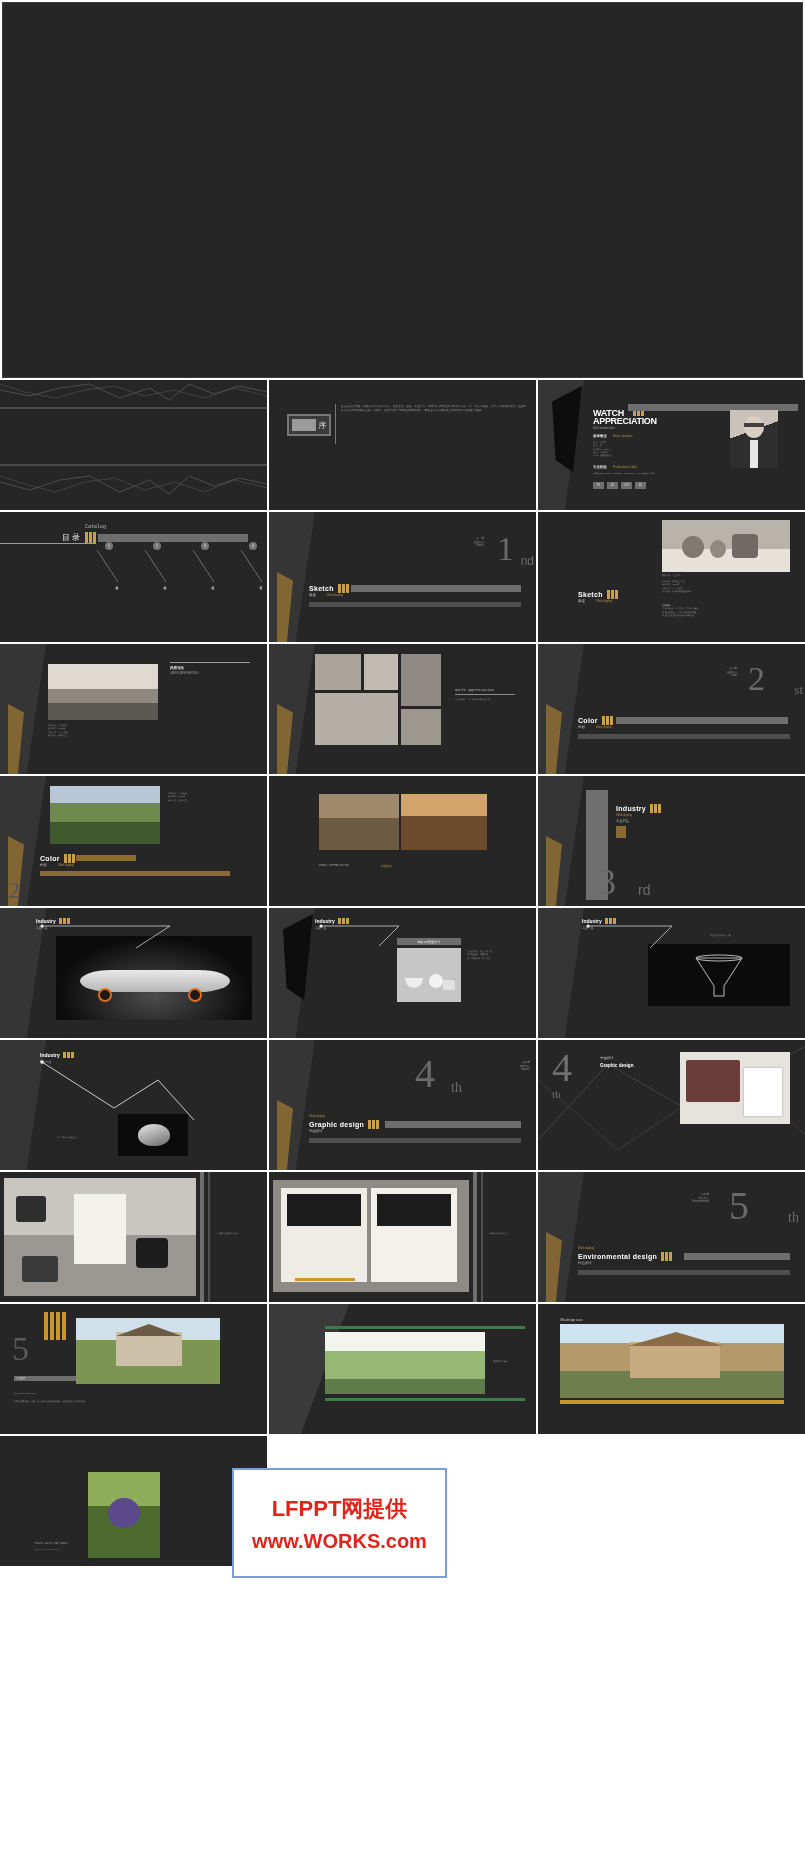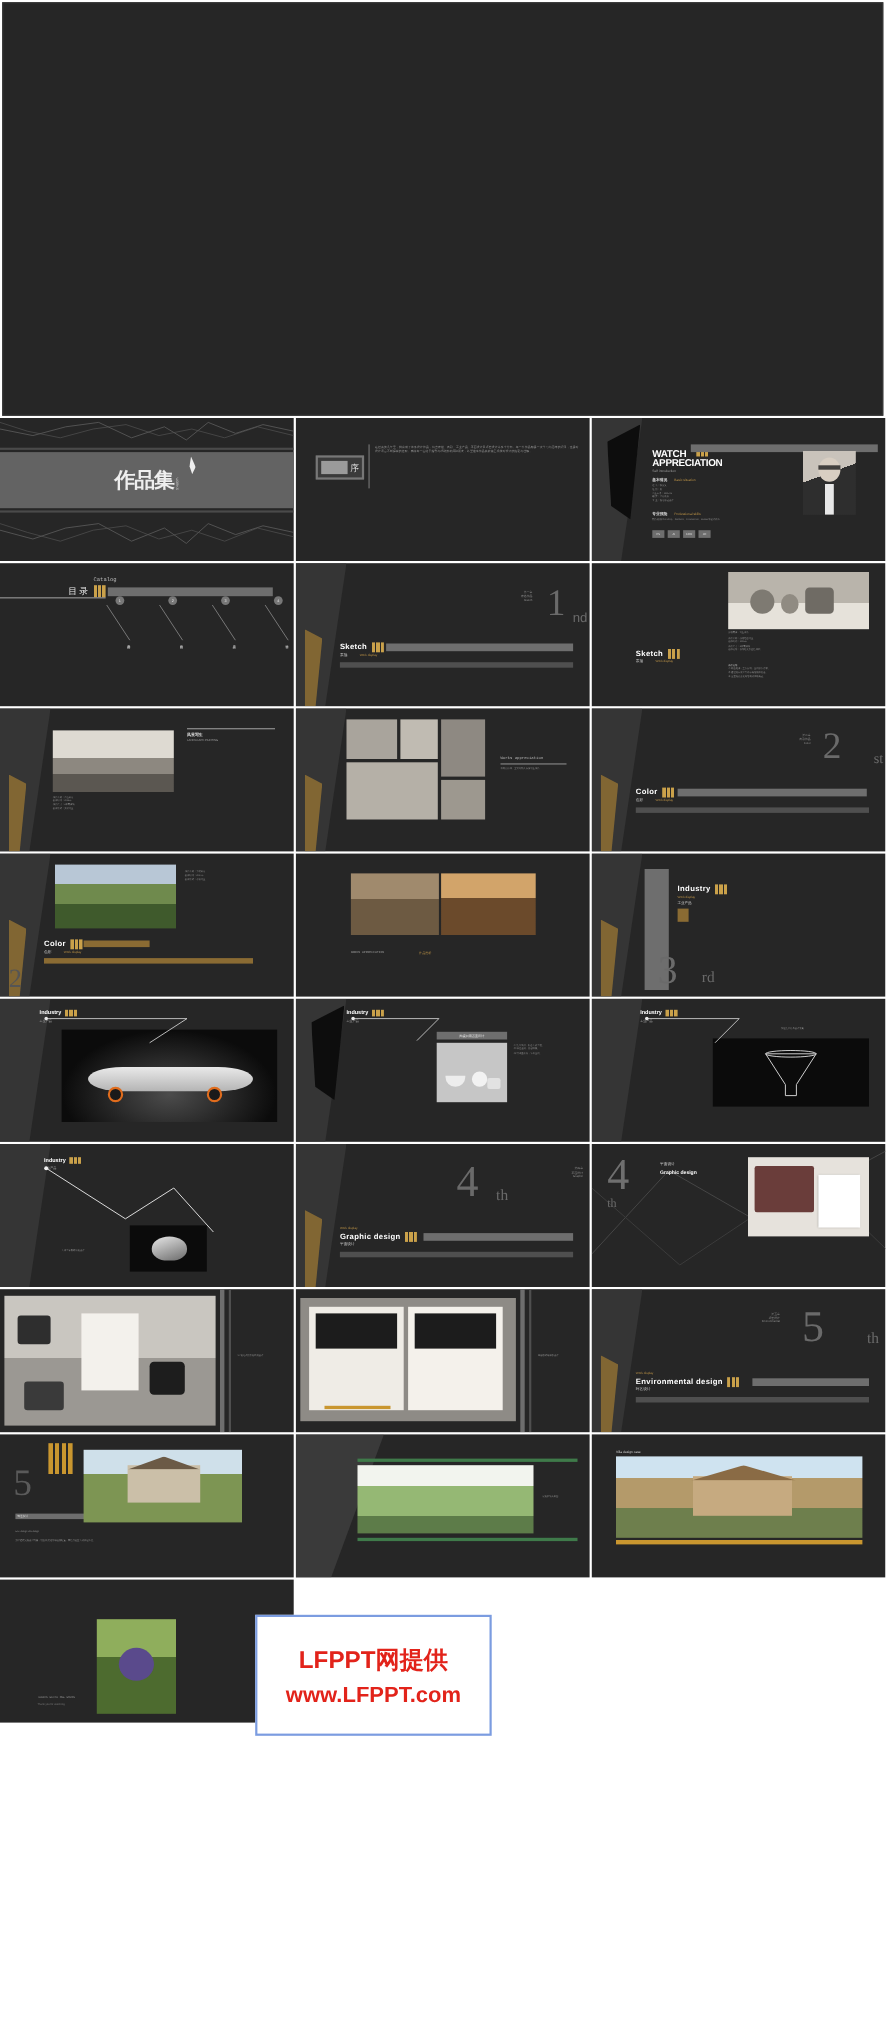--- a/index.html
+++ b/index.html
@@ -90,31 +90,20 @@
   <div class="hero"></div>
 
   <div class="grid">
 
     <div class="slide">
       <svg width="100%" height="26" viewBox="0 0 268 26" preserveAspectRatio="none" style="position:absolute;top:0;left:0">
         <polyline points="0,10 30,16 60,8 90,4 120,18 150,8 170,20 190,4 215,14 240,6 268,12" fill="none" stroke="#6a6a6a" stroke-width="0.6"></polyline>
         <polyline points="0,4 25,12 55,18 85,10 115,6 145,16 175,10 205,18 235,8 268,16" fill="none" stroke="#555" stroke-width="0.6"></polyline>
       </svg>
       <div style="position:absolute;top:27px;left:0;width:100%;height:2px;background:#4a4a4a"></div>
-      <div style="position:absolute;top:31px;left:0;width:100%;height:51px;background:#636363">
-        <div style="position:absolute;left:50%;top:50%;transform:translate(-50%,-50%);
-                    display:flex;align-items:flex-end;">
-          <span style="font-size:19px;font-weight:bold;color:#efefef;letter-spacing:-1px;
-                       font-family:'Liberation Sans',sans-serif;">作品集</span>
-          <span style="font-size:3px;color:#cfcfcf;margin-left:1px;margin-bottom:4px;
-                       writing-mode:vertical-rl;">WORKS</span>
-        </div>
-        <div style="position:absolute;left:64%;top:4px;width:7px;height:16px;background:#efefef;
-                    clip-path:polygon(40% 0,100% 60%,55% 100%,20% 55%);"></div>
-      </div>
       <div style="position:absolute;top:84px;left:0;width:100%;height:2px;background:#4a4a4a"></div>
       <svg width="100%" height="30" viewBox="0 0 268 30" preserveAspectRatio="none" style="position:absolute;top:90px;left:0">
         <polyline points="0,12 30,20 60,10 90,6 120,22 150,10 170,24 190,6 215,16 240,8 268,14" fill="none" stroke="#6a6a6a" stroke-width="0.6"></polyline>
         <polyline points="0,6 25,14 55,22 85,12 115,8 145,20 175,12 205,22 235,10 268,18" fill="none" stroke="#555" stroke-width="0.6"></polyline>
       </svg>
     </div>
 
     <div class="slide">
       <div style="position:absolute;left:18px;top:34px;width:44px;height:22px;border:2px solid #777;
                   background:#3a3a3a;display:flex;align-items:center;justify-content:center">
@@ -348,21 +337,21 @@
       <div style="position:absolute;left:48px;top:14px;width:22px;height:110px;background:#6e6e6e"></div>
       <div style="position:absolute;left:78px;top:28px;display:flex;align-items:center">
         <span class="secTitle">Industry</span>
         <span class="barsgold" style="margin-left:4px"></span>
       </div>
       <div style="position:absolute;left:78px;top:37px;font-size:2.8px;color:#b78f45">Work display</div>
       <div style="position:absolute;left:78px;top:43px;font-size:3.2px;color:#cfcfcf">工业产品</div>
       <div style="position:absolute;left:78px;top:50px;width:10px;height:12px;background:#8a6b33"></div>
       <div class="bigNum" style="left:60px;bottom:6px;font-size:36px">3</div>
       <div style="position:absolute;left:100px;bottom:8px;font-size:14px;color:#6a6a6a;
-                  font-family:Liberation Serif, serif">rd</div>
+                  font-family:Liberation Sans, sans-serif">rd</div>
     </div>
 
     <div class="slide">
       <div class="wedge"></div>
       <div style="position:absolute;left:36px;top:10px;display:flex;align-items:center">
         <span style="font-size:5px;font-weight:bold;color:#fff">Industry</span>
         <span class="barsgold" style="margin-left:3px;height:6px"></span>
       </div>
       <div style="position:absolute;left:36px;top:18px;font-size:2.8px;color:#b0b0b0">工业产品</div>
       <div class="photo" style="left:56px;top:28px;width:196px;height:84px;
@@ -573,16 +562,16 @@
       </div>
       <div style="position:absolute;left:34px;top:106px;font-size:2.6px;color:#8d8d8d;
                   font-family:'Liberation Mono',monospace">THANKS  WATCH  ONE  WORKS</div>
       <div style="position:absolute;left:34px;top:112px;font-size:2.4px;color:#777">Thank you for watching</div>
     </div>
 
   </div>
 
   <div class="wm">
     <div class="wm-l1">LFPPT网提供</div>
-    <div class="wm-l2">www.LFPPT.com</div>
+    <div class="wm-l2">www.WORKS.com</div>
   </div>
 
 </div>
 
 </body></html>

